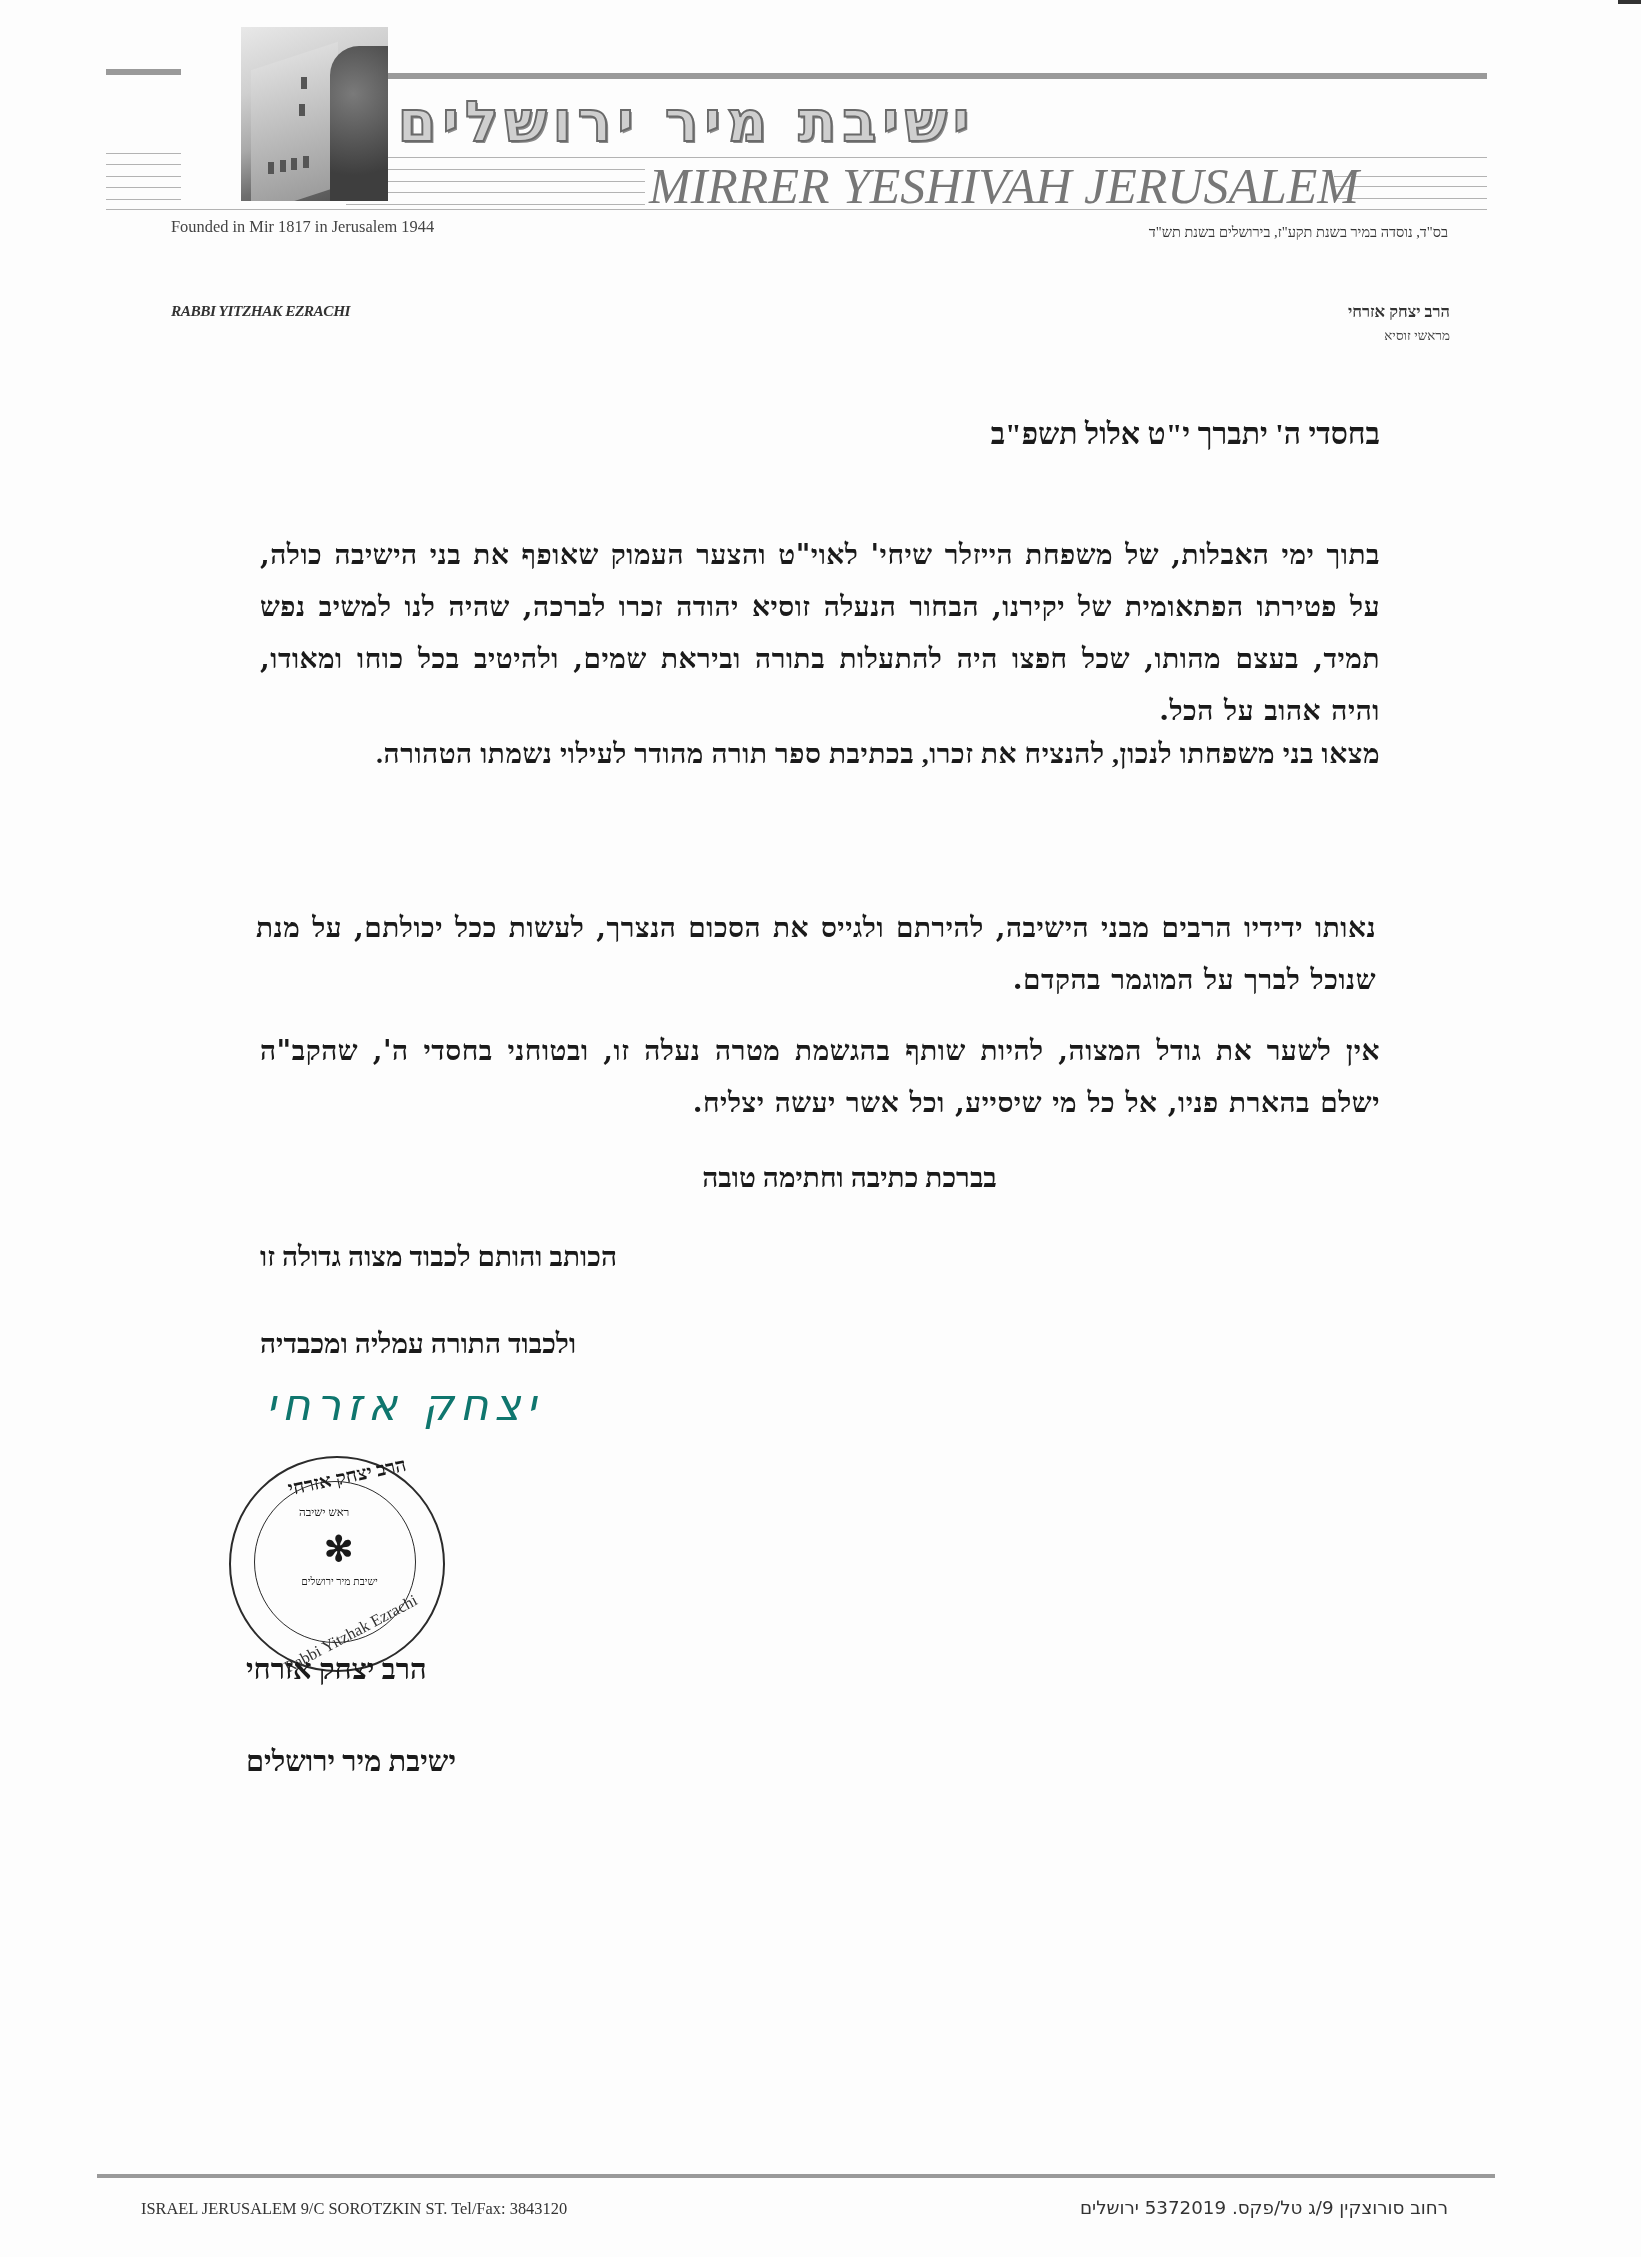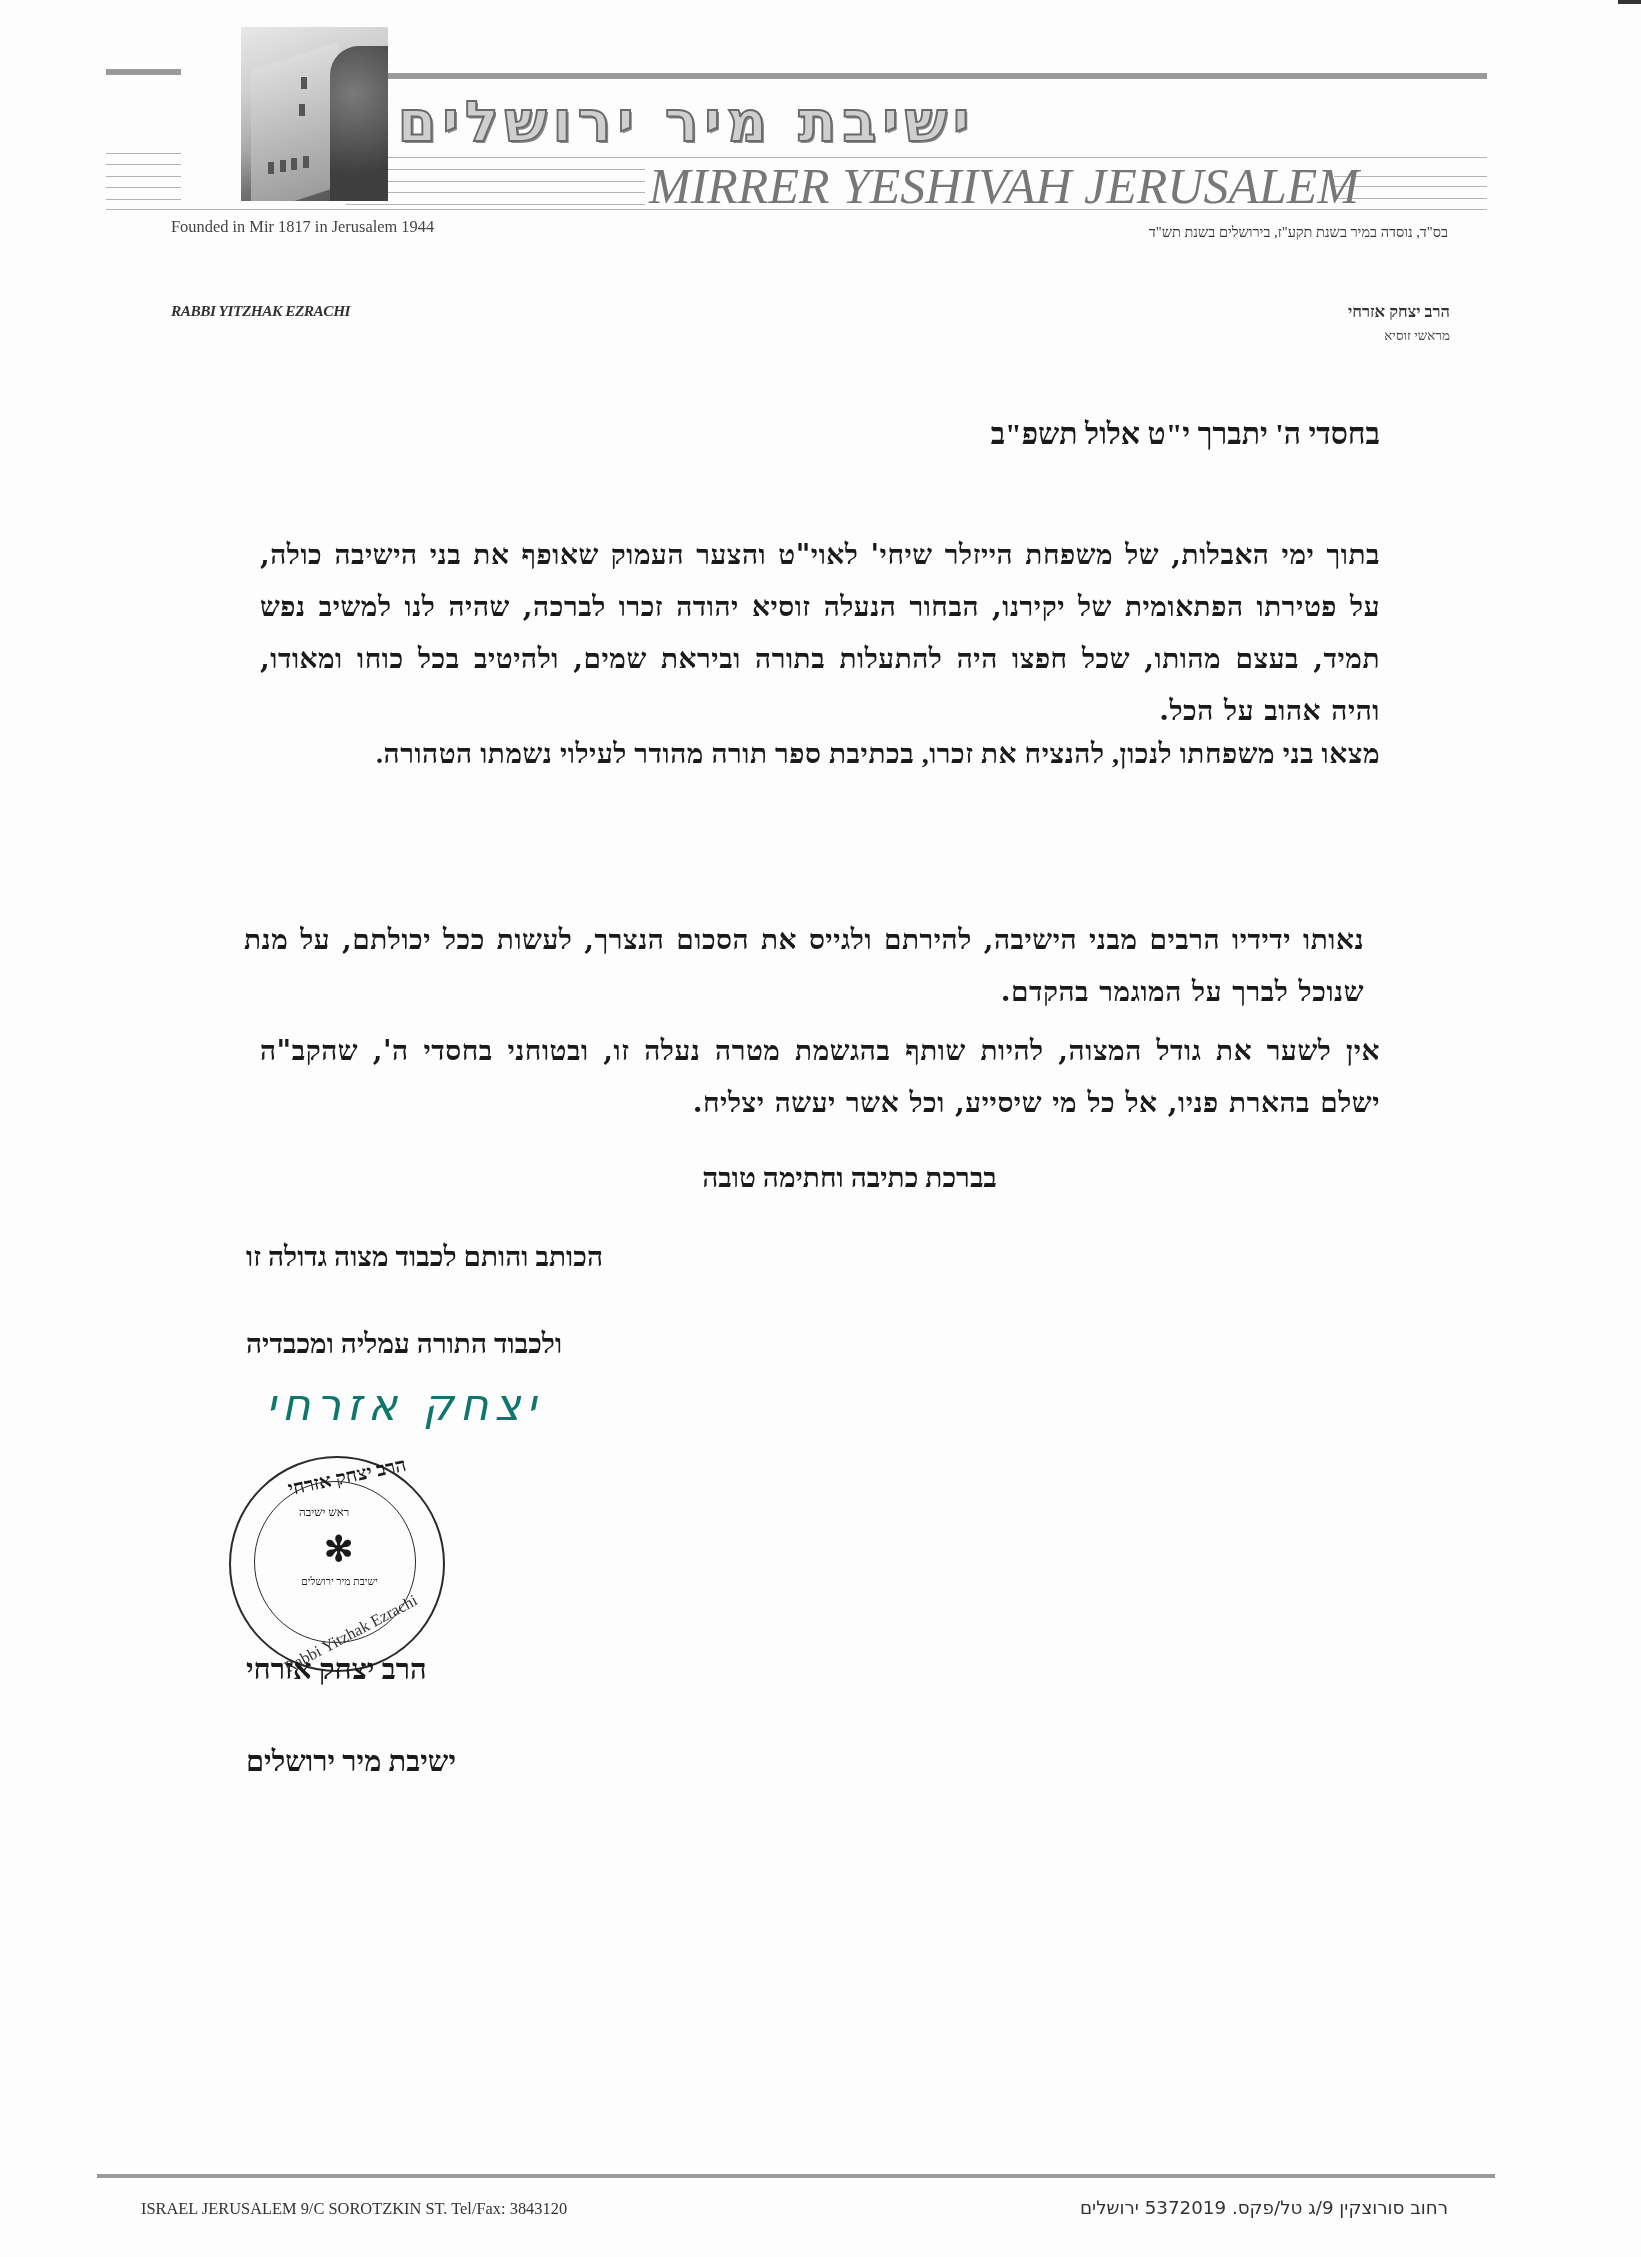--- a/index.html
+++ b/index.html
@@ -31,21 +31,21 @@
   .heb-founded { right: 193px; top: 224px; font-size: 14.5px; color: #333; direction: rtl; }
   .rabbi-en { left: 171px; top: 302px; font-style: italic; font-weight: bold; font-size: 15.4px; color: #333; letter-spacing: -0.5px; }
   .rabbi-he { right: 191px; top: 302px; font-weight: bold; font-size: 16.4px; direction: rtl; color: #333; }
   .rabbi-he-sub { right: 191px; top: 328px; font-size: 13.5px; direction: rtl; color: #444; }
   .date-line { right: 261px; top: 417px; font-size: 30px; direction: rtl; font-weight: bold; }
   .body-text {
     right: 261px; width: 1120px; direction: rtl; text-align: justify; text-align-last: right;
     font-size: 28px; line-height: 52px; font-weight: bold; font-family: "DejaVu Serif", serif; letter-spacing: 0.5px;
   }
   .closing { left: 579px; width: 541px; text-align: center; top: 1162px; font-size: 28px; font-weight: bold; direction: rtl; }
-  .left-line { left: 246px; direction: rtl; font-size: 28px; font-weight: bold; text-align: right; }
+  .left-line { left: 260px; direction: rtl; font-size: 28px; font-weight: bold; text-align: right; }
   .sig-hand { left: 266px; top: 1379px; font-size: 44px; color: #0f766e; direction: rtl; font-family: "DejaVu Sans", sans-serif; font-style: italic; letter-spacing: 5.8px; }
   .stamp { left: 229px; top: 1456px; width: 212px; height: 212px; border-radius: 50%; border: 2.9px solid #2b2b2b; }
   .stamp-inner { position:absolute; left: 23px; top: 23px; width: 160px; height: 160px; border-radius:50%; border: 1.9px solid #2b2b2b; }
   .stamp-ring-he { position:absolute; left: 56px; top: 7.7px; font-size: 19.3px; direction: rtl; transform: rotate(-12deg); font-weight: bold; }
   .stamp-ring-en { position:absolute; left: 46px; top: 166px; font-size: 16.4px; transform: rotate(-28deg); color:#333; }
   .stamp-role { position:absolute; left: 68px; top: 48px; font-size: 11.6px; direction: rtl; }
   .stamp-star { position:absolute; left: 93px; top: 71px; font-size: 35px; font-weight: bold; }
   .stamp-yeshiva { position:absolute; left: 70px; top: 116px; font-size: 10.6px; direction: rtl; line-height: 15.4px; text-align:center; width:77px; }
   .sig-name { left: 246px; top: 1653px; font-size: 29px; font-weight: bold; direction: rtl; }
   .sig-inst { left: 246px; top: 1745px; font-size: 29px; font-weight: bold; direction: rtl; }
@@ -95,21 +95,21 @@
 </header>
 
 <div class="abs rabbi-en">RABBI YITZHAK EZRACHI</div>
 <div class="abs rabbi-he">הרב יצחק אזרחי</div>
 <div class="abs rabbi-he-sub">מראשי זוסיא</div>
 
 <div class="abs date-line">בחסדי ה' יתברך י"ט אלול תשפ"ב</div>
 
 <p class="abs body-text" style="top:529px; margin:0;">בתוך ימי האבלות, של משפחת הייזלר שיחי' לאוי"ט והצער העמוק שאופף את בני הישיבה כולה, על פטירתו הפתאומית של יקירנו, הבחור הנעלה זוסיא יהודה זכרו לברכה, שהיה לנו למשיב נפש תמיד, בעצם מהותו, שכל חפצו היה להתעלות בתורה וביראת שמים, ולהיטיב בכל כוחו ומאודו, והיה אהוב על הכל.</p>
 <p class="abs body-text" style="top:728px; margin:0;font-family:Liberation Serif, serif;">מצאו בני משפחתו לנכון, להנציח את זכרו, בכתיבת ספר תורה מהודר לעילוי נשמתו הטהורה.</p>
-<p class="abs body-text" style="top:898px; margin:16px;">נאותו ידידיו הרבים מבני הישיבה, להירתם ולגייס את הסכום הנצרך, לעשות ככל יכולתם, על מנת שנוכל לברך על המוגמר בהקדם.</p>
+<p class="abs body-text" style="top:898px; margin:4px;">נאותו ידידיו הרבים מבני הישיבה, להירתם ולגייס את הסכום הנצרך, לעשות ככל יכולתם, על מנת שנוכל לברך על המוגמר בהקדם.</p>
 <p class="abs body-text" style="top:1025px; margin:0;">אין לשער את גודל המצוה, להיות שותף בהגשמת מטרה נעלה זו, ובטוחני בחסדי ה', שהקב"ה ישלם בהארת פניו, אל כל מי שיסייע, וכל אשר יעשה יצליח.</p>
 
 <div class="abs closing">בברכת כתיבה וחתימה טובה</div>
 <div class="abs left-line" style="top:1241px;">הכותב והותם לכבוד מצוה גדולה זו</div>
 <div class="abs left-line" style="top:1328px;">ולכבוד התורה עמליה ומכבדיה</div>
 
 <div class="abs sig-hand">יצחק אזרחי</div>
 
 <div class="abs stamp">
   <div class="stamp-ring-he">הרב יצחק אזרחי</div>

